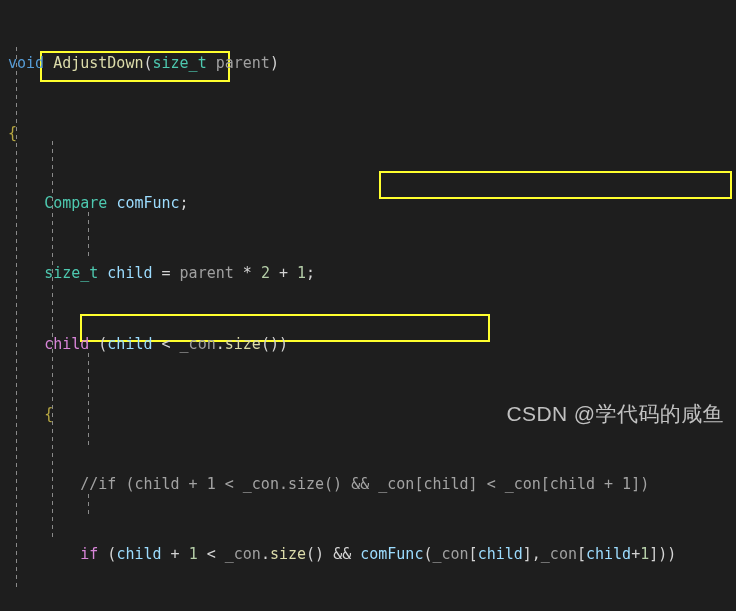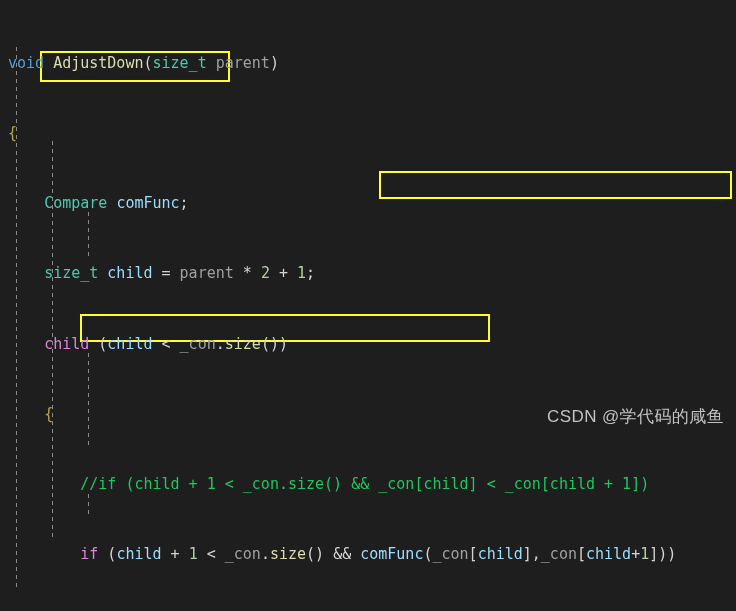--- a/index.html
+++ b/index.html
@@ -40,21 +40,21 @@
 
   
   .kw     { color: #569cd6; }   
   .kw2    { color: #d885d8; }   
   .fn     { color: #dcdcaa; }   
   .type   { color: #4ec9b0; }   
   .var    { color: #9cdcfe; }   
   .plain  { color: #d4d4d4; }   
   .dim    { color: #a0a0a0; }   
   .num    { color: #b5cea8; }   
-  .cmt    { color: #22c55e; }   
+  .cmt    { color: #a3a3a3; }   
   .br     { color: #b5a642; }   
   .op     { color: #d4d4d4; }
 
   
   .guide {
     position: absolute;
     width: 1px;
     z-index: 1;
     background-image: linear-gradient(to bottom, #8a8a8a 0 4px, rgba(0,0,0,0) 4px 8px);
     background-size: 1px 8px;
@@ -71,21 +71,21 @@
     background: transparent;
   }
 
   
   #watermark {
     position: absolute;
     right: 12px;
     bottom: 10px;
     color: #cfcfcf;
     font-family: "Liberation Sans", sans-serif;
-    font-size: 17px;
+    font-size: 21px;
     letter-spacing: 0.4px;
     z-index: 4;
     opacity: 0.92;
   }
 </style>
 </head>
 <body>
 
 <div id="editor">
 

